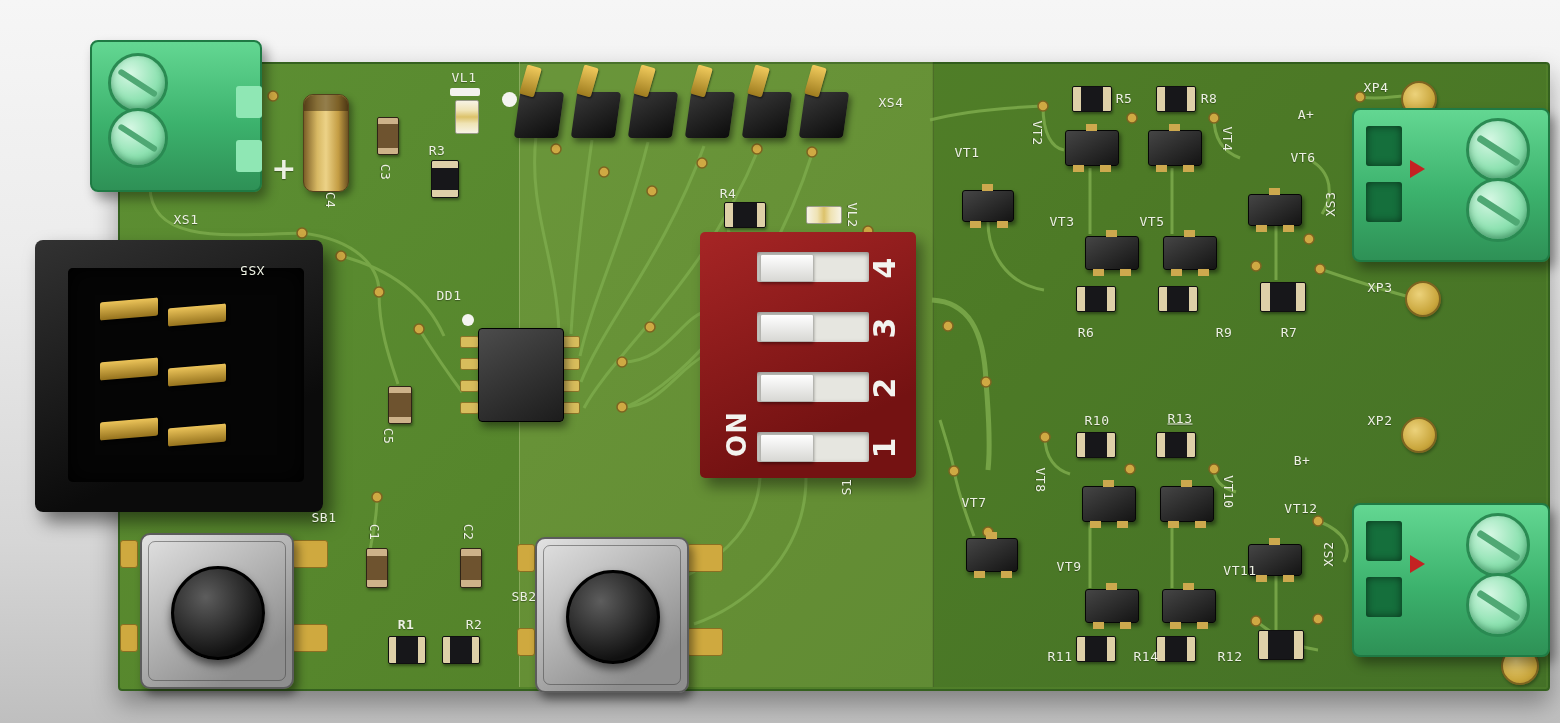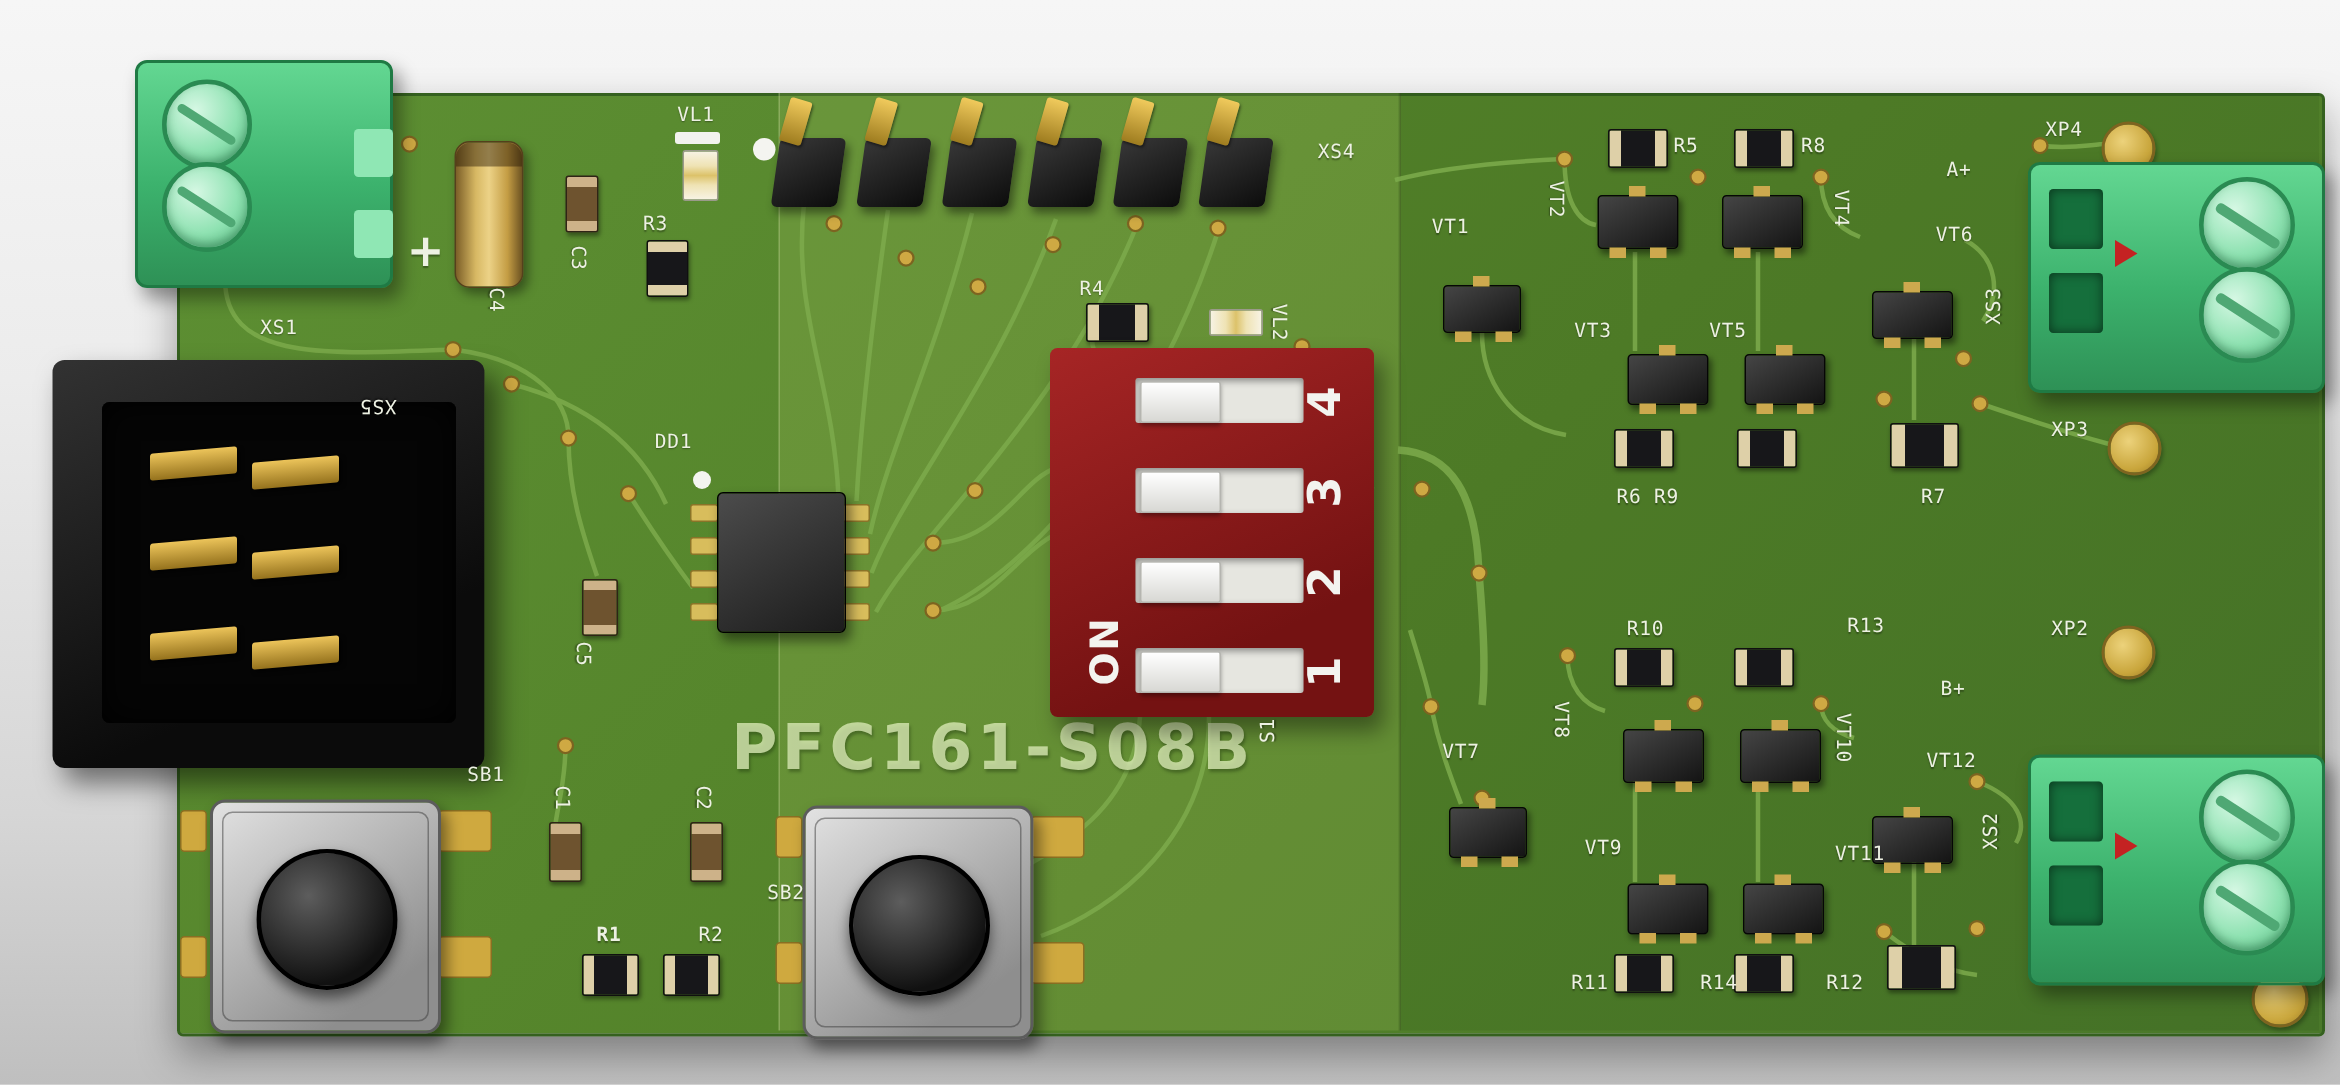--- a/index.html
+++ b/index.html
@@ -279,21 +279,20 @@
       <div class="dip-nub"></div>
     </div>
     <span class="dip-on" style="left:37px;top:202px;">ON</span>
     <span class="dip-num" style="left:184px;top:36px;">4</span>
     <span class="dip-num" style="left:184px;top:96px;">3</span>
     <span class="dip-num" style="left:184px;top:156px;">2</span>
     <span class="dip-num" style="left:184px;top:216px;">1</span>
   </div>
   <span class="lbl rm90" style="left:846px;top:487px;">S1</span>
 
-  <span class="lbl big" style="left:662px;top:498px;">PFC161-S08B</span>
 
   <div class="pad" style="left:292px;top:540px;width:34px;height:26px;"></div>
   <div class="pad" style="left:292px;top:624px;width:34px;height:26px;"></div>
   <div class="pad" style="left:120px;top:540px;width:16px;height:26px;"></div>
   <div class="pad" style="left:120px;top:624px;width:16px;height:26px;"></div>
   <div class="btn-base" style="left:140px;top:533px;width:150px;height:152px;"></div>
   <div class="btn-cap" style="left:171px;top:566px;width:88px;height:88px;"></div>
   <span class="lbl" style="left:324px;top:517px;">SB1</span>
 
   <span class="lbl r90" style="left:374px;top:532px;">C1</span>
@@ -325,21 +324,21 @@
   <span class="lbl" style="left:1209px;top:98px;">R8</span>
   <span class="lbl" style="left:1062px;top:221px;">VT3</span>
   <div class="sot" style="left:1085px;top:236px;width:52px;height:32px;"></div>
   <span class="lbl" style="left:1152px;top:221px;">VT5</span>
   <div class="sot" style="left:1163px;top:236px;width:52px;height:32px;"></div>
   <span class="lbl" style="left:1303px;top:157px;">VT6</span>
   <div class="sot" style="left:1248px;top:194px;width:52px;height:30px;"></div>
   <div class="res" style="left:1076px;top:286px;width:38px;height:24px;"></div>
   <span class="lbl" style="left:1086px;top:332px;">R6</span>
   <div class="res" style="left:1158px;top:286px;width:38px;height:24px;"></div>
-  <span class="lbl" style="left:1111px;top:332px;">R9</span>
+  <span class="lbl" style="left:1224px;top:332px;">R9</span>
   <div class="res" style="left:1260px;top:282px;width:44px;height:28px;"></div>
   <span class="lbl" style="left:1289px;top:332px;">R7</span>
   <span class="lbl" style="left:1306px;top:114px;">A+</span>
 
   <span class="lbl" style="left:1376px;top:87px;">XP4</span>
   <div class="tp" style="left:1401px;top:81px;width:32px;height:32px;"></div>
   <span class="lbl" style="left:1380px;top:287px;">XP3</span>
   <div class="tp" style="left:1405px;top:281px;width:32px;height:32px;"></div>
   <span class="lbl" style="left:1380px;top:420px;">XP2</span>
   <div class="tp" style="left:1401px;top:417px;width:32px;height:32px;"></div>
@@ -349,21 +348,21 @@
   <div class="term" style="left:1352px;top:108px;width:194px;height:150px;">
     <div class="tslot" style="left:12px;top:16px;width:36px;height:40px;"></div>
     <div class="tslot" style="left:12px;top:72px;width:36px;height:40px;"></div>
     <div class="tri" style="left:56px;top:50px;"></div>
     <div class="screw" style="left:112px;top:8px;width:58px;height:58px;"></div>
     <div class="screw" style="left:112px;top:68px;width:58px;height:58px;"></div>
   </div>
 
   <span class="lbl" style="left:1097px;top:420px;">R10</span>
   <div class="res" style="left:1076px;top:432px;width:38px;height:24px;"></div>
-  <span class="lbl" style="left:1244px;top:418px;">R13</span>
+  <span class="lbl" style="left:1180px;top:418px;text-decoration:underline;">R13</span>
   <div class="res" style="left:1156px;top:432px;width:38px;height:24px;"></div>
   <span class="lbl r90" style="left:1040px;top:480px;">VT8</span>
   <div class="sot" style="left:1082px;top:486px;width:52px;height:34px;"></div>
   <div class="sot" style="left:1160px;top:486px;width:52px;height:34px;"></div>
   <span class="lbl r90" style="left:1228px;top:492px;">VT10</span>
   <span class="lbl" style="left:974px;top:502px;text-align:right;">VT7</span>
   <div class="sot" style="left:966px;top:538px;width:50px;height:32px;"></div>
   <span class="lbl" style="left:1069px;top:566px;">VT9</span>
   <div class="sot" style="left:1085px;top:589px;width:52px;height:32px;"></div>
   <span class="lbl" style="left:1240px;top:570px;">VT11</span>

